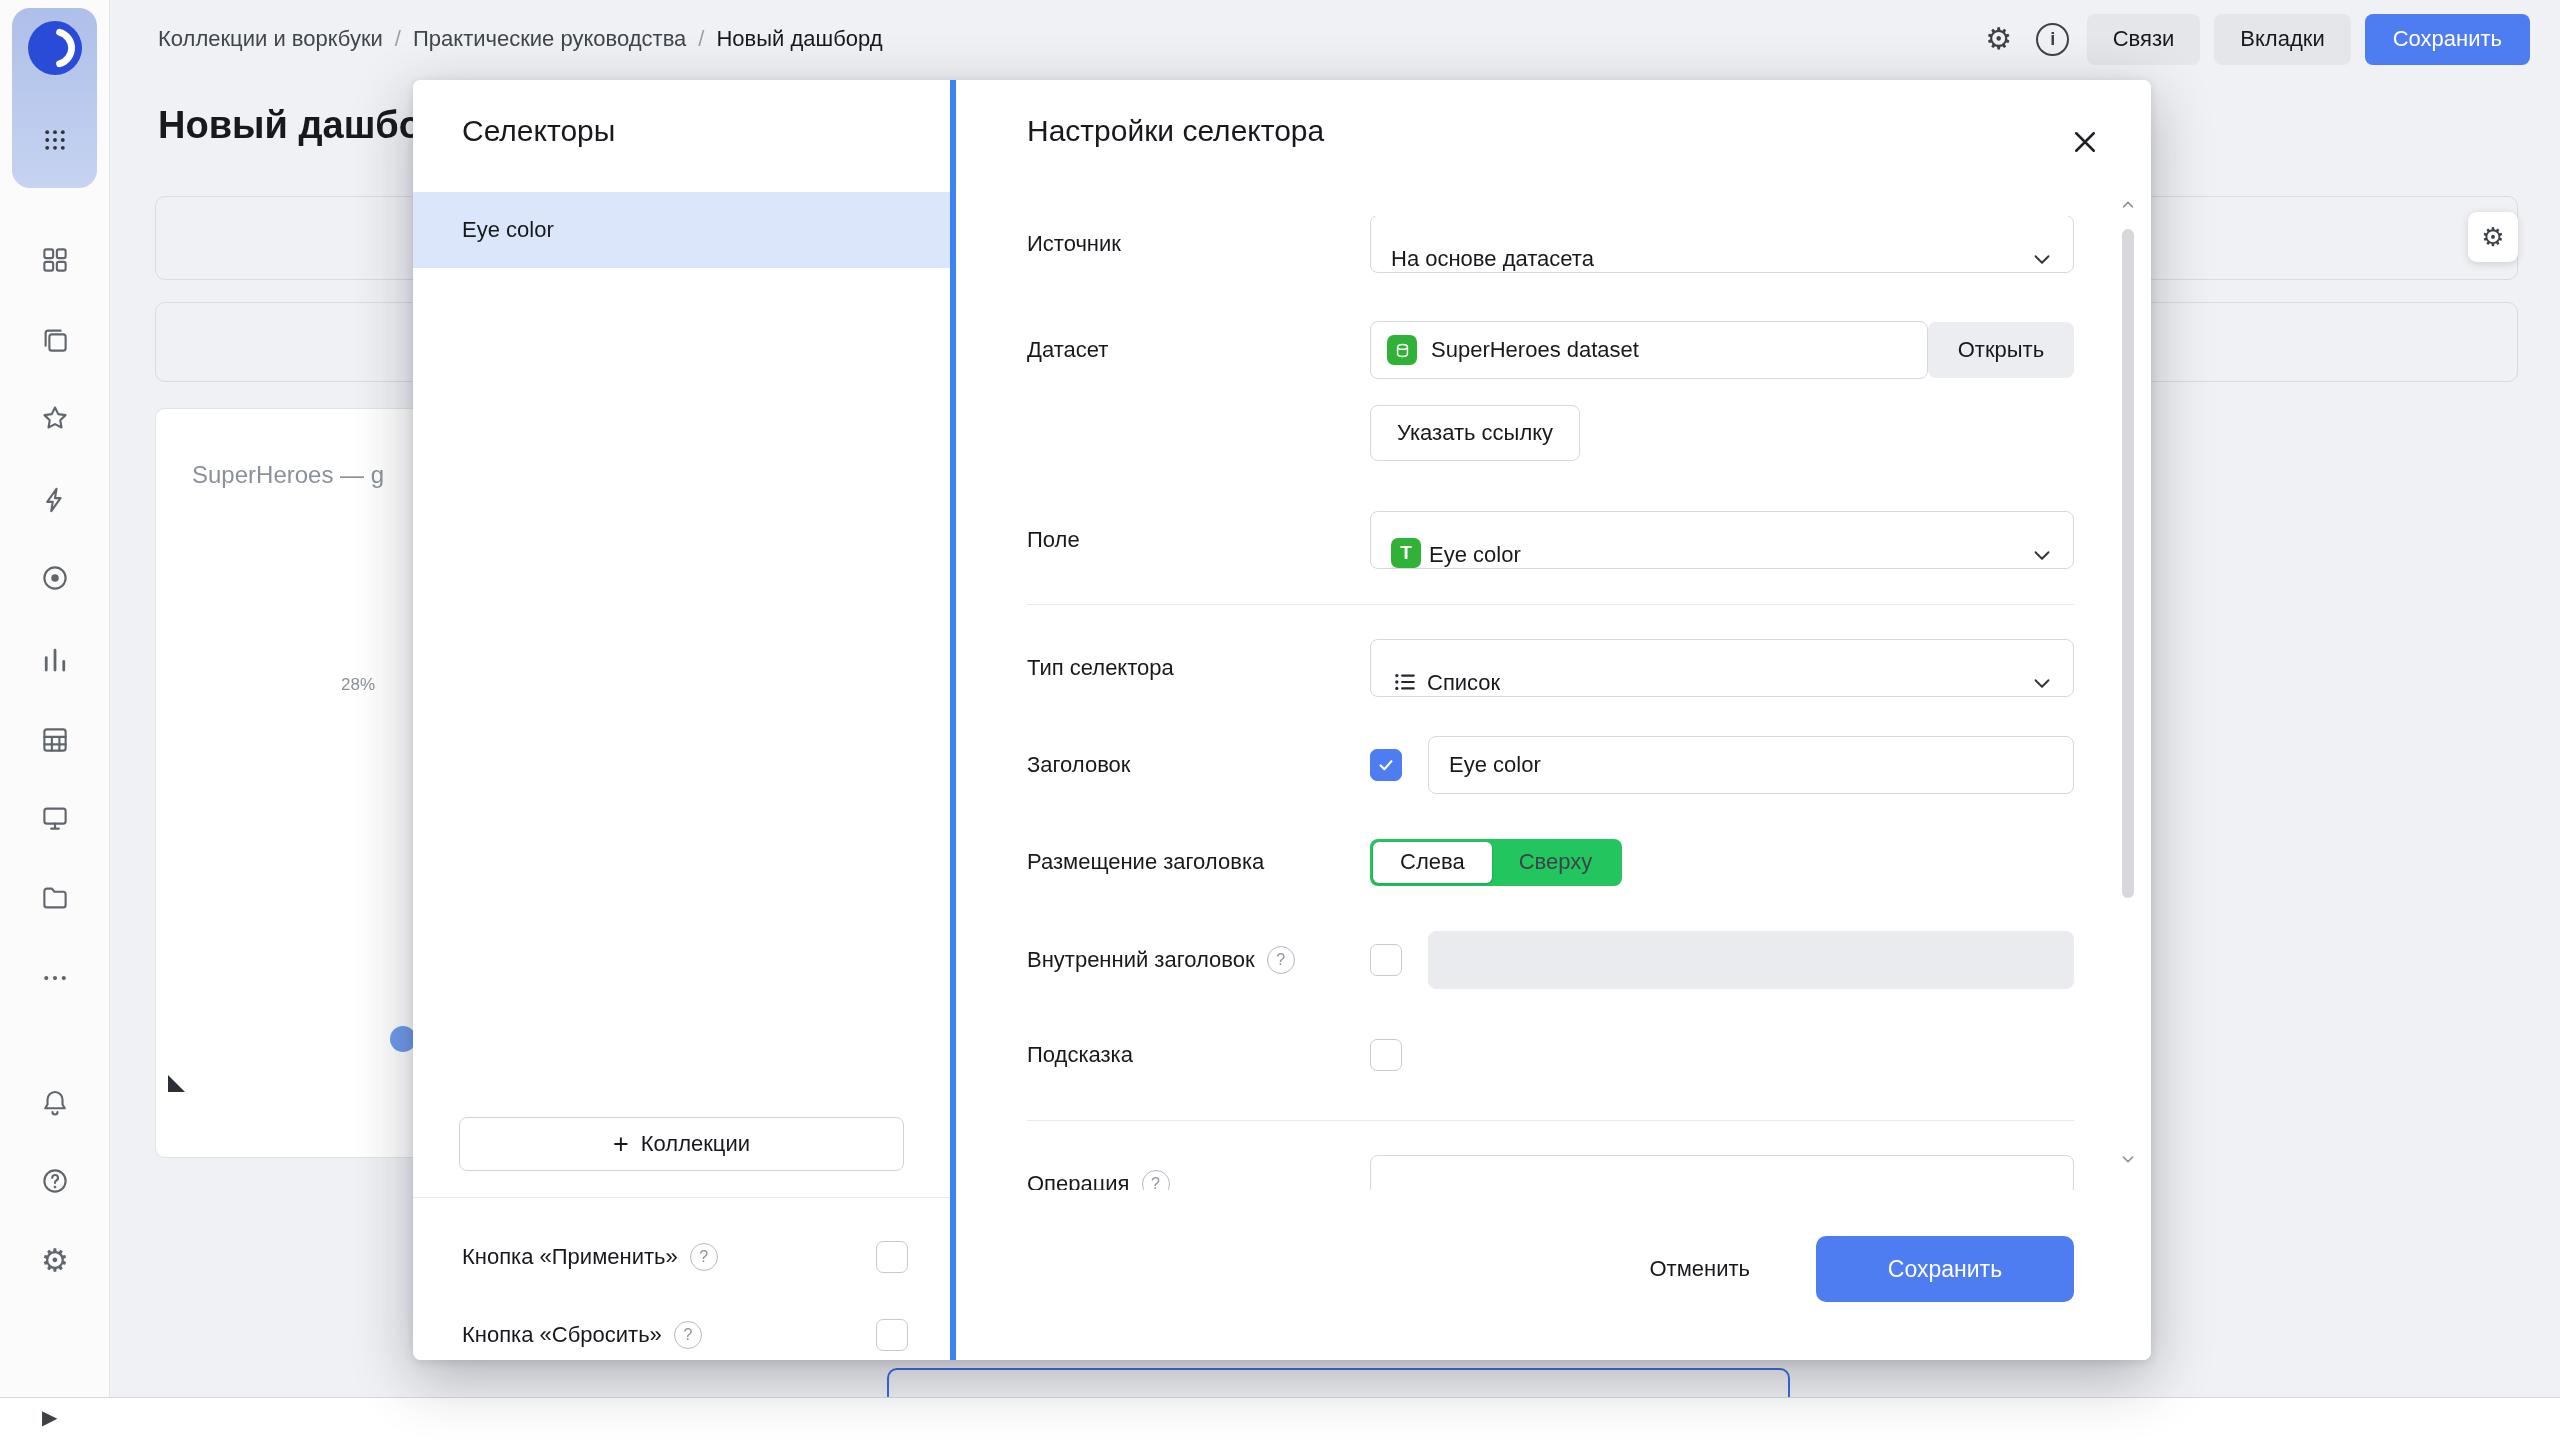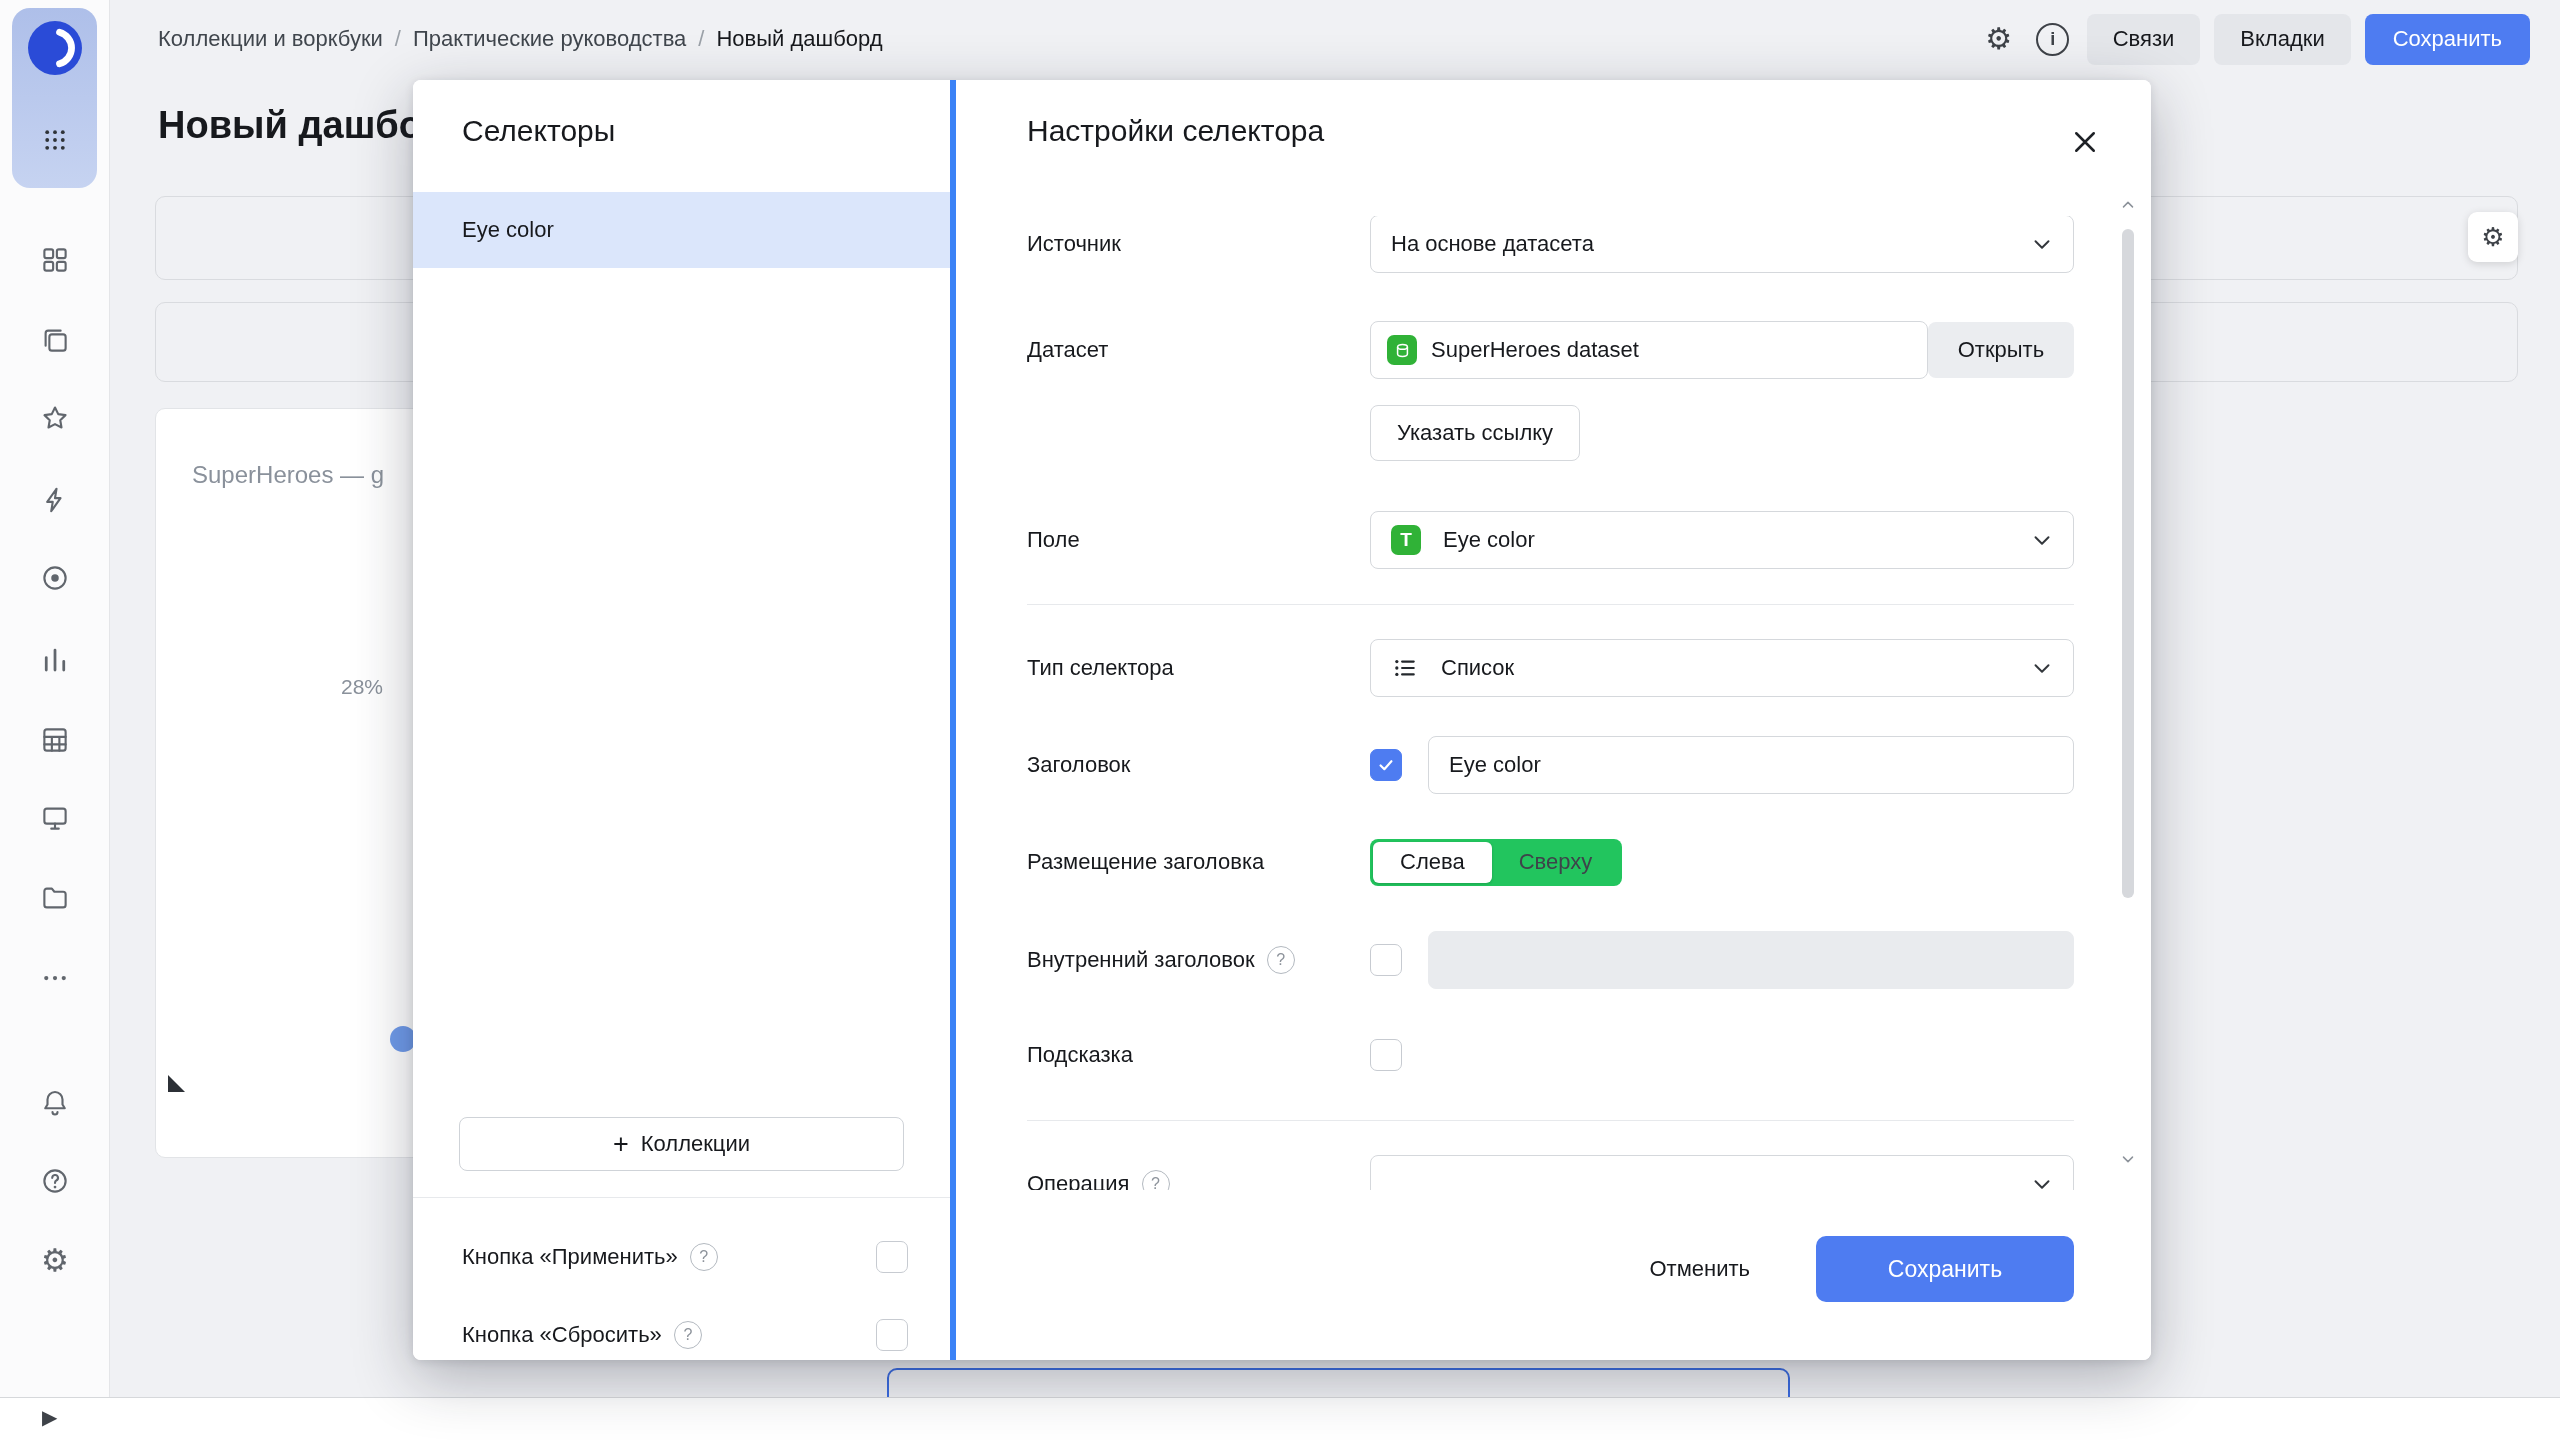--- a/index.html
+++ b/index.html
@@ -31,21 +31,21 @@
   .btn-blue{background:#4e7cf1;color:#fff;padding:0 28px;}
 
   
   .page-title{position:absolute;left:158px;top:104px;font-size:38px;font-weight:700;z-index:1;}
   .ph-rect{position:absolute;left:155px;width:2361px;border:1.5px solid #d9dbdf;border-radius:10px;z-index:1;}
   .ph1{top:196px;height:82px;} .ph2{top:302px;height:78px;}
   .content-gear{position:absolute;left:2468px;top:212px;width:50px;height:50px;background:#fff;border-radius:9px;
      box-shadow:0 2px 8px rgba(0,0,0,.14);display:flex;align-items:center;justify-content:center;color:#3e4248;z-index:1;cursor:pointer;font-size:26px;}
   .chart-card{position:absolute;left:155px;top:408px;width:1295px;height:748px;background:#fff;border:1px solid #e2e4e7;border-radius:10px;z-index:1;}
   .chart-title{position:absolute;left:36px;top:52px;font-size:24px;color:#8a919b;}
-  .chart-pct{position:absolute;left:185px;top:266px;font-size:21px;color:#8a919b;}
+  .chart-pct{position:absolute;left:185px;top:266px;font-size:17px;color:#8a919b;}
   .chart-dot{position:absolute;left:234px;top:617px;width:26px;height:26px;border-radius:50%;background:#6f9bea;}
   .chart-cursor{position:absolute;left:12px;top:666px;width:0;height:0;border-left:17px solid #2c3036;border-top:17px solid transparent;}
   .blue-frame{position:absolute;left:887px;top:1368px;width:899px;height:46px;border:2.5px solid #3a6be0;border-radius:10px;z-index:1;}
   .bottom-strip{position:absolute;left:0;right:0;top:1397px;height:43px;background:#fff;border-top:1px solid #d6d8db;z-index:4;}
   .expand-ic{position:absolute;left:42px;top:7px;color:#3e4248;font-size:20px;cursor:pointer;}
 
   
   .modal{position:absolute;left:413px;top:80px;width:1738px;height:1280px;background:#fff;border-radius:8px;
      box-shadow:0 18px 60px rgba(25,30,45,.30),0 2px 10px rgba(25,30,45,.12);display:flex;z-index:10;overflow:hidden;}
   .mleft{width:537px;border-right:6px solid #3b82f6;display:flex;flex-direction:column;background:#fff;flex-shrink:0;}
@@ -67,22 +67,22 @@
   .help{width:26px;height:26px;border:1.6px solid #b3b9c0;border-radius:50%;color:#8d939b;font-size:16px;
      display:inline-flex;align-items:center;justify-content:center;margin-left:12px;flex-shrink:0;}
   .help::after{content:"?";}
 
   .mright{flex:1;position:relative;background:#fff;}
   .mr-title{padding:34px 0 0 71px;font-size:30px;font-weight:500;}
   .close{position:absolute;top:44px;right:48px;width:36px;height:36px;display:flex;align-items:center;justify-content:center;cursor:pointer;color:#1e2126;}
   .form{position:absolute;left:0;right:0;top:136px;height:974px;overflow:hidden;}
   .frow{display:flex;align-items:center;padding:0 77px 0 71px;height:56px;}
   .flabel{width:343px;flex-shrink:0;font-size:22px;display:flex;align-items:center;}
-  .dd{flex:1;height:56px;border:1px solid #d5d8dc;border-radius:8px;background:#fff;display:flex;align-items:center;
-     padding:0 18px 0 20px;font-size:22px;gap:22px;cursor:pointer;}
+  .dd{flex:1;height:56px;border:1px solid #d5d8dc;border-radius:8px;background:#fff;display:flex;align-items:flex-end;
+     padding:0 18px 0 20px;font-size:22px;gap:8px;cursor:pointer;}
   .chev{margin-left:auto;flex-shrink:0;display:flex;}
   .gicon{width:30px;height:30px;border-radius:7px;background:#30b237;display:flex;align-items:center;justify-content:center;color:#fff;flex-shrink:0;}
   .gicon.t::after{content:"T";font-size:19px;font-weight:700;}
   .inputbox{width:539px;height:56px;border:1px solid #d5d8dc;border-radius:8px;display:flex;align-items:center;gap:14px;padding:0 16px;font-size:22px;background:#fff;}
   .open-btn{margin-left:auto;width:150px;height:56px;background:#ebedf0;border:none;border-radius:8px;font-size:22px;cursor:pointer;font-family:inherit;color:#17191d;}
   .link-btn{height:56px;padding:0 26px;border:1px solid #d5d8dc;background:#fff;border-radius:8px;font-size:22px;cursor:pointer;font-family:inherit;color:#17191d;}
   .ti{flex:1;height:56px;border:1px solid #d5d8dc;border-radius:8px;margin-left:26px;padding:0 20px;font-size:22px;font-family:inherit;color:#17191d;background:#fff;min-width:0;}
   .ti:disabled{background:#e9ebee;border:1px solid #e9ebee;}
   .seg{display:flex;background:#22c55e;border-radius:8px;padding:3px;height:47px;box-sizing:border-box;}
   .seg-opt{padding:0 27px;display:flex;align-items:center;border-radius:6px;font-size:22px;color:#3e434a;cursor:pointer;}

